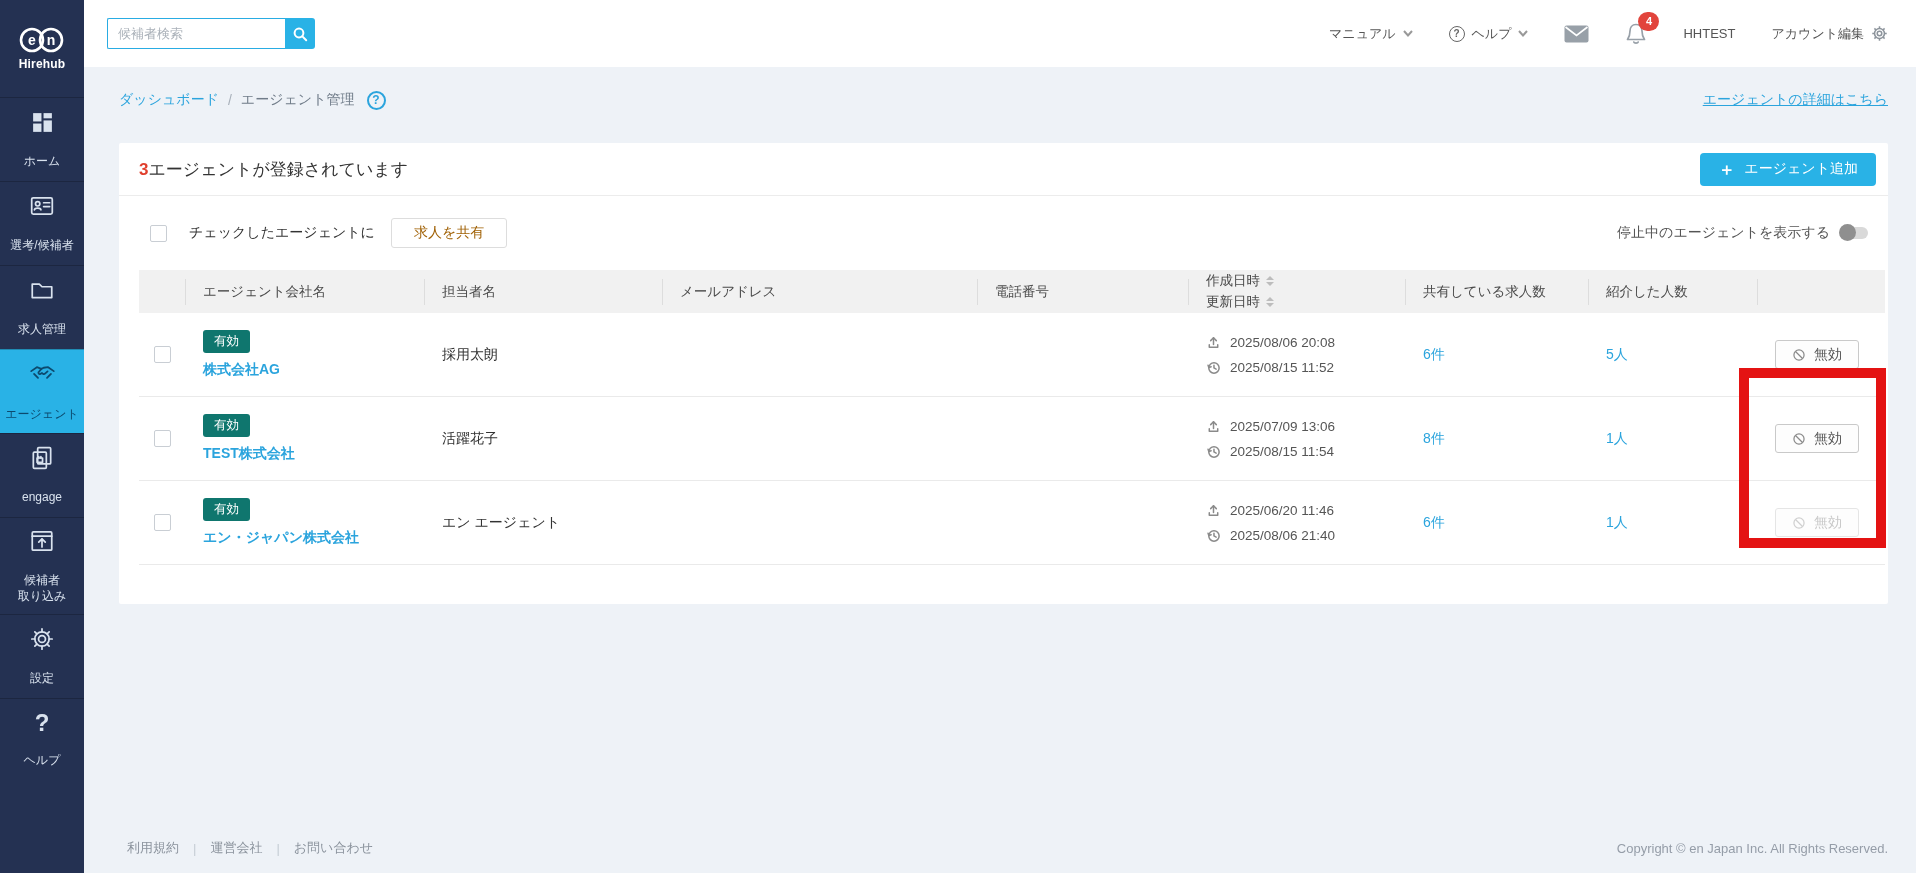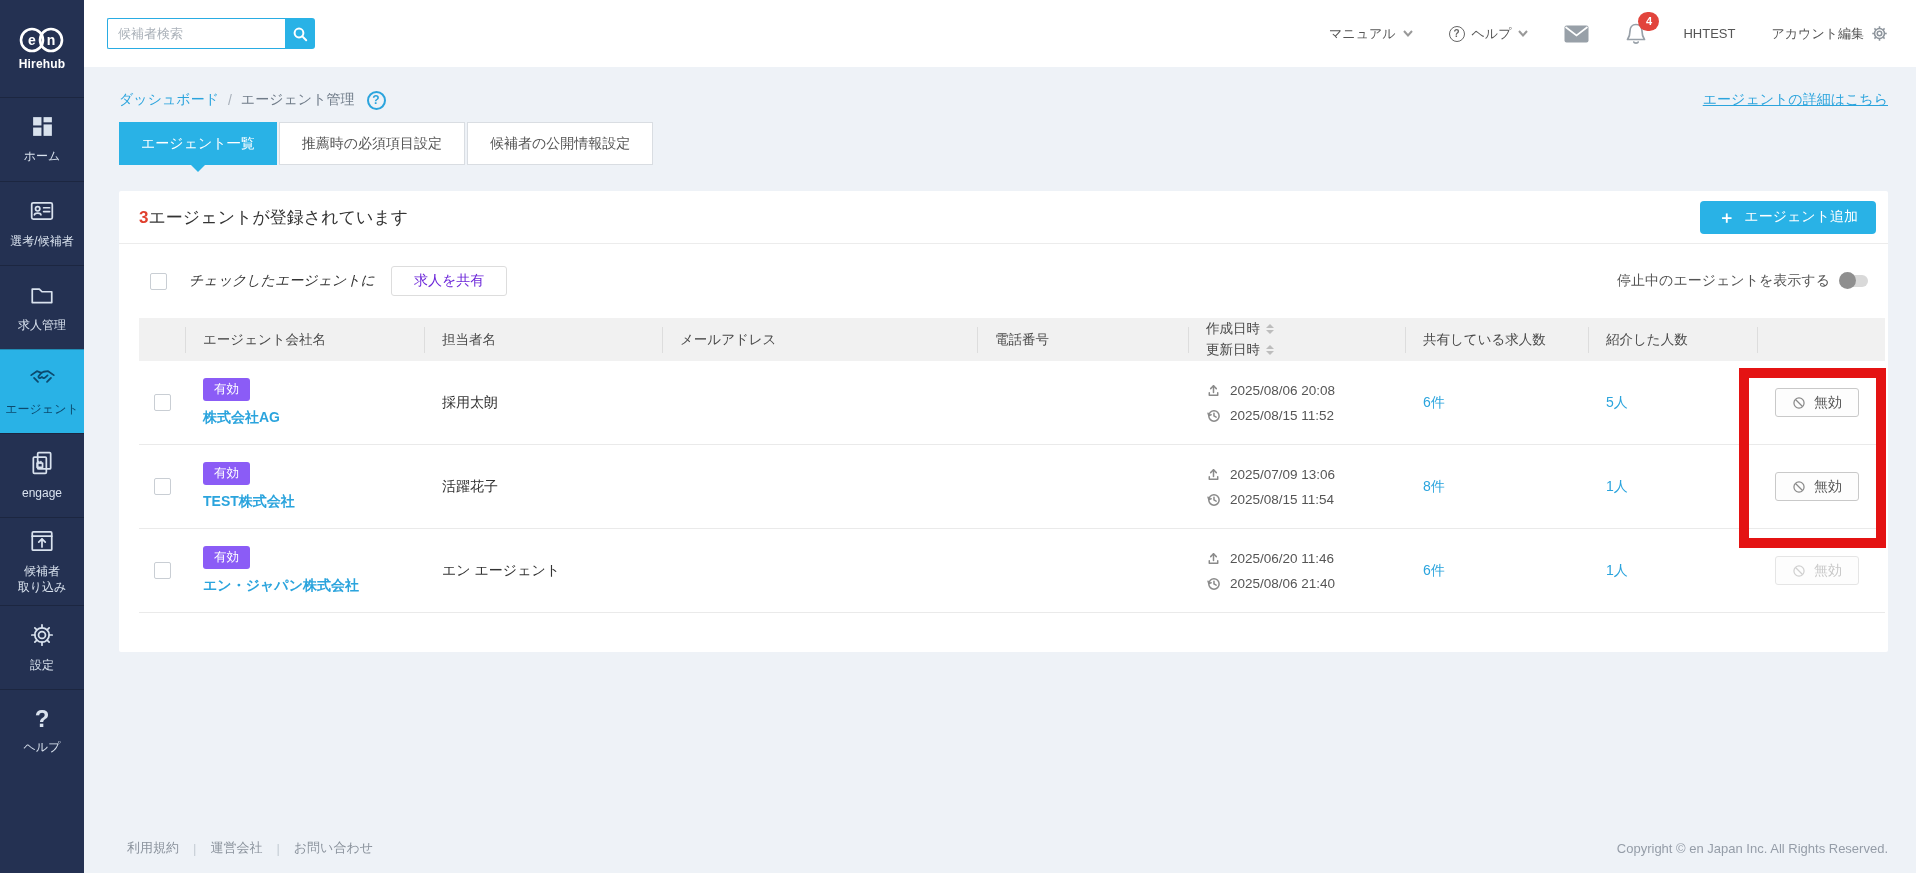--- a/index.html
+++ b/index.html
@@ -7,21 +7,21 @@
   body {
     font-family: "Liberation Sans", "DejaVu Sans", sans-serif;
     background:#eef2f7; color:#333; position:relative; font-size:14px;
   }
   svg { display:block; }
 
   
   .sidebar { position:absolute; left:0; top:0; width:84px; height:873px; background:#243152; z-index:3; }
   .logo-block { height:97px; display:flex; flex-direction:column; align-items:center; justify-content:center; gap:3px; }
   .logo-sub { color:#fff; font-size:12px; font-weight:bold; letter-spacing:.2px; }
-  .nav-item { display:flex; flex-direction:column; align-items:center; justify-content:center; gap:10px;
+  .nav-item { display:flex; flex-direction:column; align-items:center; justify-content:center; gap:19px;
     min-height:84px; padding:10px 2px; color:#d9e2ee; font-size:12px; text-align:center; cursor:pointer;
     border-top:1px solid rgba(0,0,0,.22); }
   .nav-item .nav-label { white-space:pre-line; line-height:1.3; }
   .nav-item.active { background:#29b2e6; color:#0c4a6e; }
   .nav-item svg { stroke:currentColor; fill:none; stroke-width:1.6; stroke-linecap:round; stroke-linejoin:round; }
   .nav-item .filled { fill:currentColor; stroke:none; }
   .help-q { font-size:24px; font-weight:bold; line-height:22px; }
 
   
   .topbar { margin-left:84px; height:67px; background:#fff; display:flex; align-items:center; padding:0 28px 0 23px; }
@@ -65,23 +65,23 @@
     padding:0 12px 0 20px; border-bottom:1px solid #ececec; }
   .count-line { font-size:17px; color:#333; }
   .count-num { color:#e0402e; font-weight:bold; }
   .add-btn { background:#29b2e6; border:none; color:#fff; font-size:14px; font-family:inherit;
     padding:0 18px; height:33px; border-radius:4px; display:flex; align-items:center; gap:9px; cursor:pointer; }
   .plus-glyph { font-size:17px; font-weight:bold; line-height:1; }
 
   .controls-row { height:74px; display:flex; align-items:center; padding:0 12px 0 31px; }
   .checkbox { width:17px; height:17px; border:1px solid #c9ced4; border-radius:2px; background:#fff; cursor:pointer;
     appearance:none; -webkit-appearance:none; }
-  .bulk-label { margin-left:22px; font-size:14px; color:#333;font-style:italic; }
+  .bulk-label { margin-left:22px; font-size:14px; color:#333; }
   .share-btn { margin-left:16px; padding:0 22px; height:30px; border:1px solid #ddd; background:#fff;
-    color:#6d28d9; font-size:14px; font-family:inherit; border-radius:3px; }
+    color:#a16207; font-size:14px; font-family:inherit; border-radius:3px; }
   .spacer { flex:1; }
   .toggle-label { font-size:14px; color:#555; margin-right:12px; }
   .toggle { position:relative; width:26px; height:12px; background:#d9d9d9; border-radius:6px; cursor:pointer; margin-right:8px; }
   .toggle-knob { position:absolute; left:-3px; top:-3px; width:17px; height:17px; border-radius:50%; background:#8f8f8f; }
 
   
   .table { margin:0 15px 39px 20px; width:1746px; }
   .grid-cols { display:grid; grid-template-columns:46px 239px 238px 315px 211px 217px 183px 169px 128px; }
   .thead { background:#f1f1f1; height:43px; align-items:center; color:#4a4a4a; font-size:13.5px; }
   .th { padding-left:18px; position:relative; }
@@ -89,21 +89,21 @@
     width:1px; height:26px; background:#ddd; }
   .th-dates div { display:flex; align-items:center; gap:6px; line-height:1.55; }
   .sort { display:inline-flex; flex-direction:column; gap:2px; }
   .sort i { display:block; width:0; height:0; border-left:4px solid transparent; border-right:4px solid transparent; }
   .sort .up { border-bottom:4px solid #bdbdbd; }
   .sort .down { border-top:4px solid #bdbdbd; }
   .trow { height:84px; align-items:center; border-bottom:1px solid #eaeaea; background:#fff; font-size:14px; color:#333; }
   .td { padding-left:18px; }
   .td-check { display:flex; justify-content:center; padding-left:0; }
   .company-cell { display:flex; flex-direction:column; align-items:flex-start; gap:8px; }
-  .status-badge { background:#8b5cf6; color:#fff; font-size:12.5px; padding:3px 11px; border-radius:3px; }
+  .status-badge { background:#0f766e; color:#fff; font-size:12.5px; padding:3px 11px; border-radius:3px; }
   .company-name { color:#2ba4dd; font-weight:bold; cursor:pointer; }
   .dates-cell { display:flex; flex-direction:column; gap:10px; font-size:13.5px; color:#555; }
   .date-line { display:flex; align-items:center; gap:9px; }
   .date-line svg { stroke:#8a8a8a; fill:none; stroke-width:1.6; stroke-linecap:round; stroke-linejoin:round; }
   .link-blue { color:#2ba4dd; cursor:pointer; }
   .ban-btn { display:inline-flex; align-items:center; gap:8px; padding:0 16px; height:29px; background:#fdfdfd;
     border:1px solid #c9c9c9; border-radius:3px; color:#555; font-size:14px; font-family:inherit; cursor:pointer; }
   .ban-btn svg { stroke:#8a8a8a; fill:none; stroke-width:1.4; }
   .ban-btn.disabled { border-color:#e5e5e5; color:#c8c8c8; cursor:default; }
   .ban-btn.disabled svg { stroke:#d0d0d0; }
@@ -270,25 +270,20 @@
   <div class="breadcrumb-row">
     <div class="breadcrumb">
       <span class="bc-link">ダッシュボード</span>
       <span class="bc-sep">/</span>
       <span class="bc-current">エージェント管理</span>
       <span class="q-circle">?</span>
     </div>
     <span class="detail-link">エージェントの詳細はこちら</span>
   </div>
 
-  <div class="tabs-row">
-    <div class="tab active">エージェント一覧</div>
-    <div class="tab">推薦時の必須項目設定</div>
-    <div class="tab">候補者の公開情報設定</div>
-  </div>
 
   <div class="panel">
     <div class="panel-head">
       <div class="count-line">
         <span class="count-num">3</span><span>エージェントが登録されています</span>
       </div>
       <button class="add-btn">
         <span class="plus-glyph">＋</span>
         <span>エージェント追加</span>
       </button>

